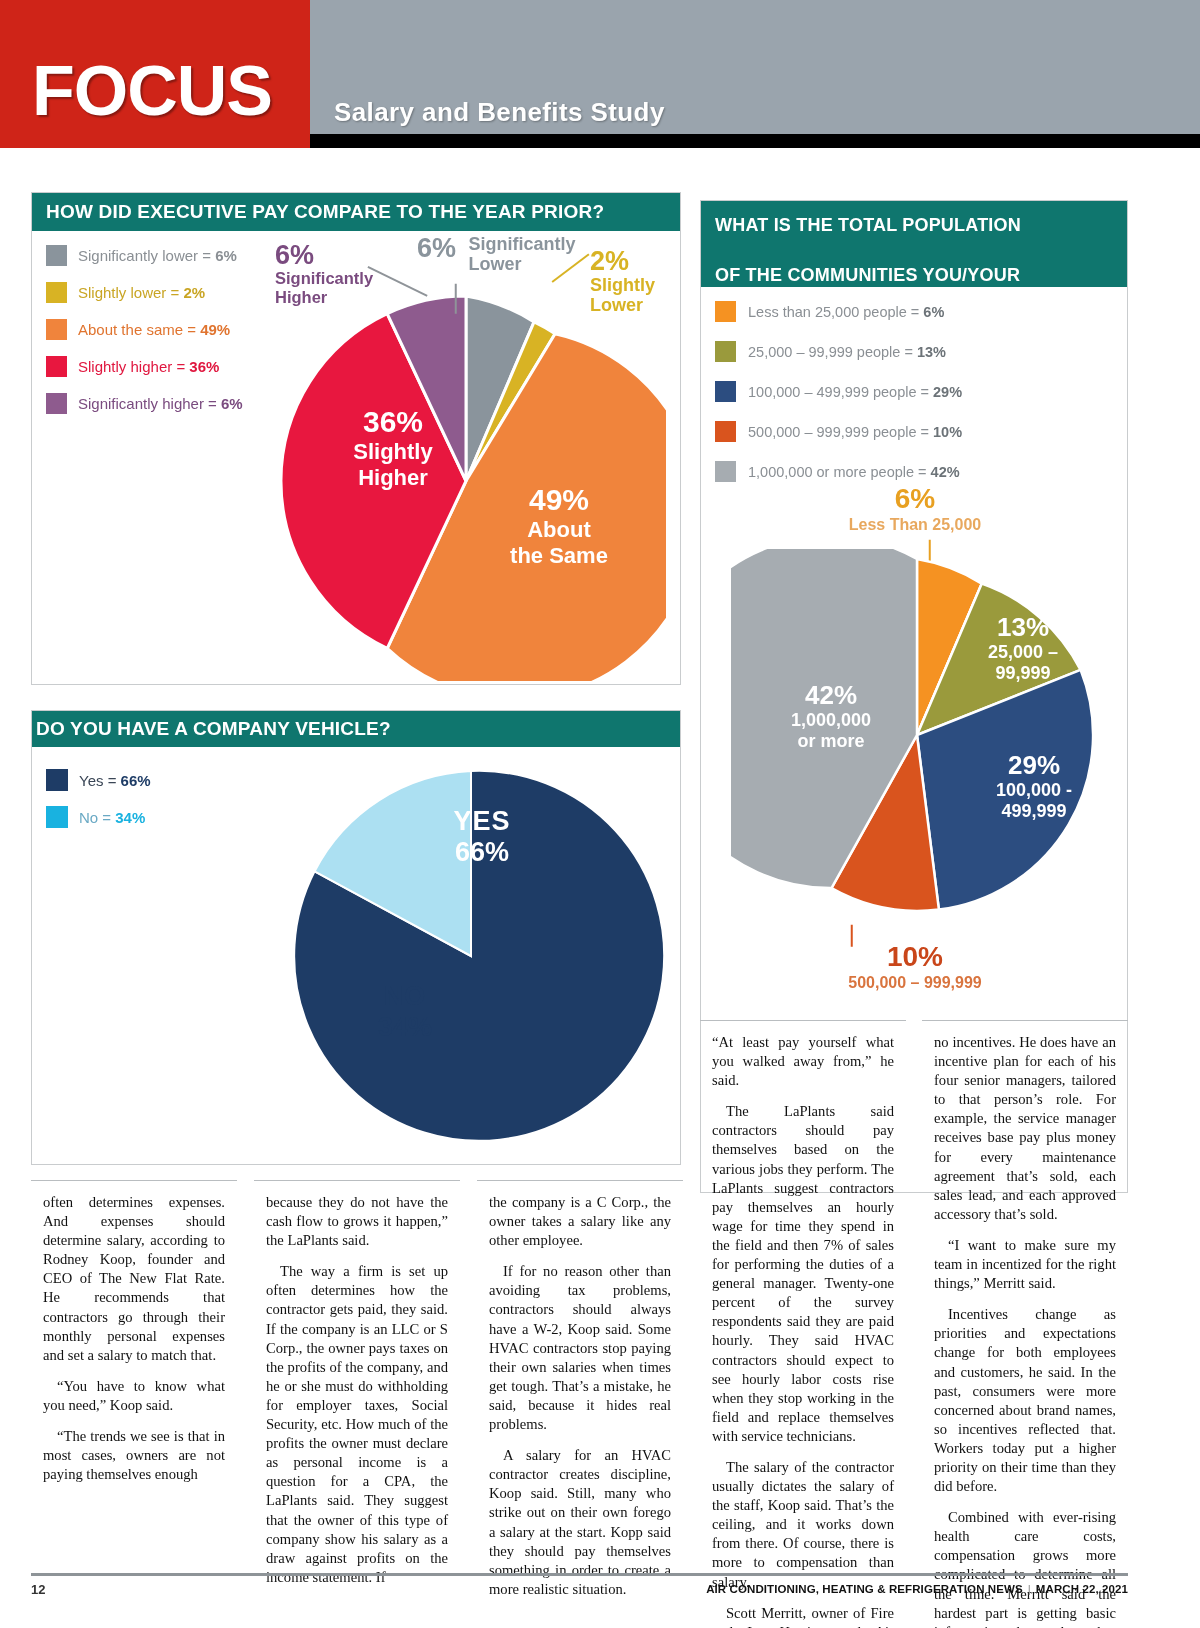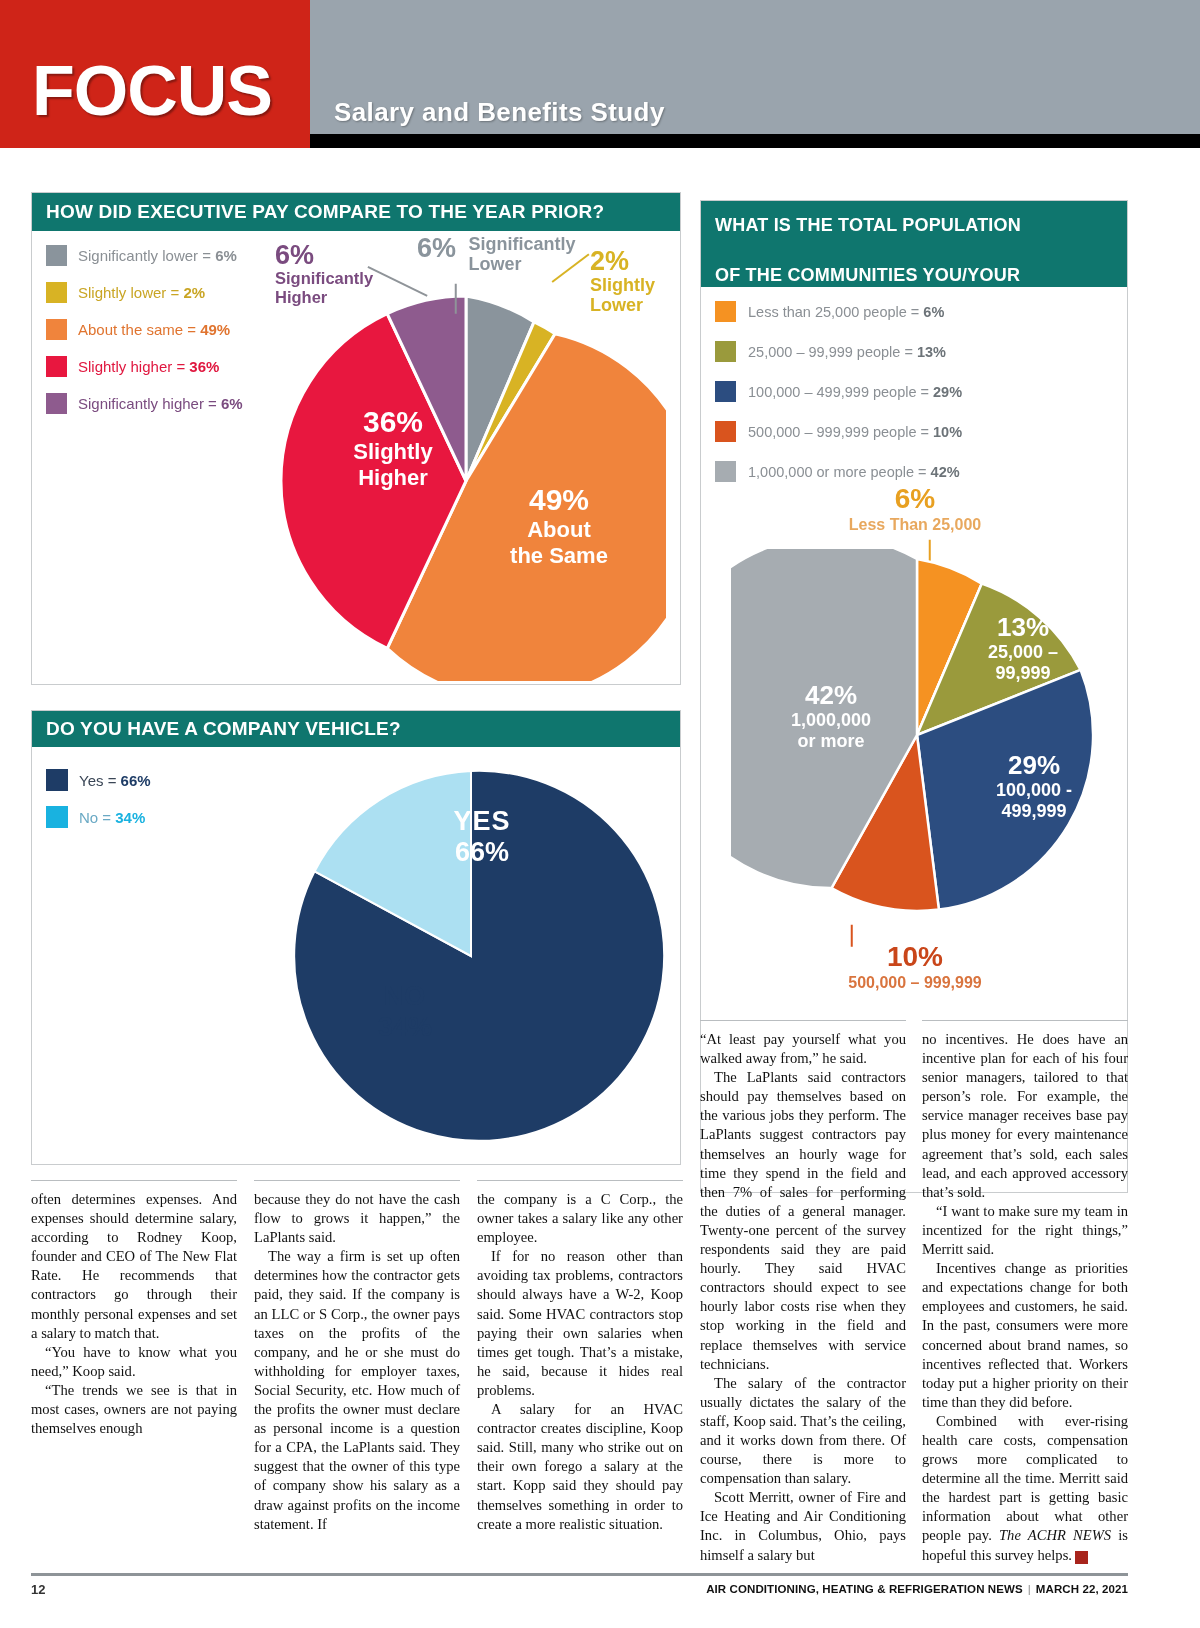--- a/index.html
+++ b/index.html
@@ -38,21 +38,21 @@
     font-family:"Liberation Sans", sans-serif;
     font-weight:bold; letter-spacing:.2px;
     display:flex; align-items:center;
   }
   .panel-head span { display:block; }
 
   #panel-exec { left:31px; top:192px; width:650px; height:493px; }
   #panel-exec .panel-head { height:38px; font-size:19px; padding-left:14px; }
 
   #panel-vehicle { left:31px; top:710px; width:650px; height:455px; }
-  #panel-vehicle .panel-head { height:36px; font-size:19px; padding-left:14px; }
+  #panel-vehicle .panel-head { height:36px; font-size:19px; padding-left:4px; }
 
   #panel-pop { left:700px; top:200px; width:428px; height:993px; }
   #panel-pop .panel-head { height:86px; font-size:18px; padding:8px 10px 8px 14px; line-height:24px; align-items:flex-start; }
   #panel-pop .panel-head span { padding-top:2px; }
 
   
   .legend { position:absolute; }
   .legend-row { display:flex; align-items:center; }
   .swatch { display:inline-block; flex:0 0 auto; }
   .leg-text {
@@ -100,21 +100,21 @@
   
   .col {
     position:absolute;
     font-family:"Liberation Serif", serif;
     font-size:14.6px;
     line-height:19.1px;
     text-align:justify;
     color:#111111;
     -webkit-hyphens:auto; hyphens:auto;
   }
-  .col p { text-indent:14px; margin:0; }
+  .col p { text-indent:14px; margin:12px; }
   .col p.first { text-indent:0; }
   .col .rule { border-top:1px solid #b9bdc0; margin-bottom:9px; }
   .col i { font-style:italic; }
   .endmark {
     display:inline-block; width:13px; height:13px;
     background:#a8241c; color:#ffffff;
     font-family:"Liberation Sans", sans-serif;
     font-size:10px; font-weight:bold; line-height:13px;
     text-align:center; vertical-align:-1px; margin-left:3px;
   }

